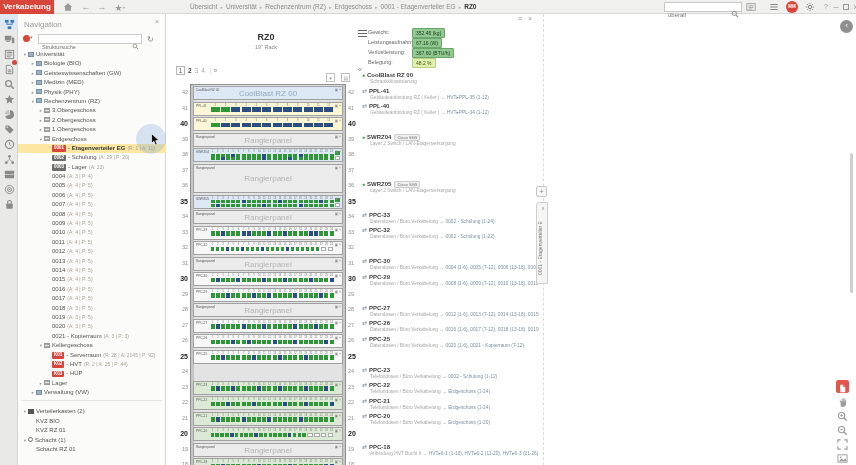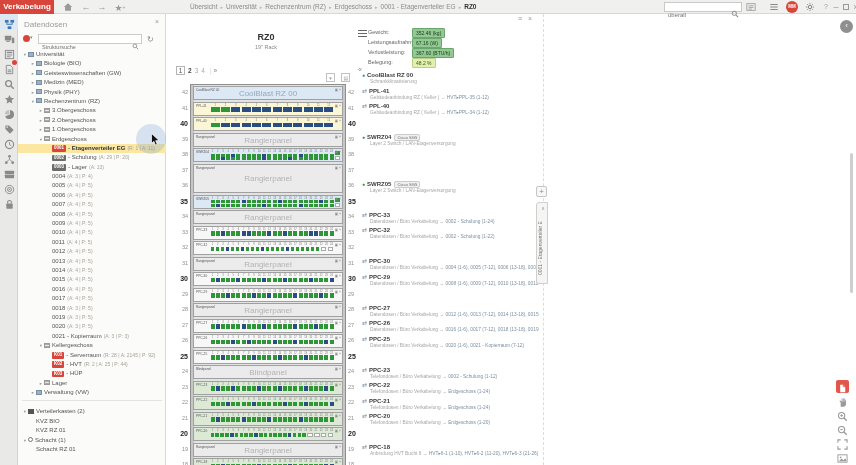--- a/index.html
+++ b/index.html
@@ -227,21 +227,21 @@
         <circle cx="6" cy="6" r="2.2" fill="none" stroke="currentColor"></circle>
         <circle cx="6" cy="6" r=".9"></circle>
       </svg></div>
     <div class="ls-ic"><svg viewBox="0 0 12 12" fill="currentColor">
         <rect x="2.5" y="5" width="7" height="5.5" rx=".8"></rect>
         <path d="M4 5V3.6a2 2 0 0 1 4 0V5" fill="none" stroke="currentColor" stroke-width="1.2"></path>
       </svg></div>
   </div>
 
 <div id="navpanel">
-  <div id="nav-title">Datendosen</div>
+  <div id="nav-title">Navigation</div>
   <div id="nav-close">×</div>
   <div id="nav-searchrow">
     <span id="nav-redbtn"><span class="dot"></span><span class="dd">▾</span></span>
     <span id="nav-search">
       <input placeholder="Struktursuche" style="">
       <span class="mag"><svg width="7" height="7" viewBox="0 0 12 12">
             <circle cx="5" cy="5" r="3.2" fill="none" stroke="#8a8a8a" stroke-width="1.4"></circle>
             <path d="M7.6 7.6l3 3" stroke="#8a8a8a" stroke-width="1.6"></path>
           </svg></span>
     </span>
@@ -1009,25 +1009,20 @@
               <span class="pG"></span>
               <span class="pB"></span>
               <span class="pG"></span>
               <span class="pG"></span>
               <span class="pG"></span>
               <span class="pG"></span>
               <span class="pG"></span>
             </div>
           </div>
         </div>
-        <div class="rpanel bg-gray" style="top: 280px; height: 14px;">
-          <span class="pname">Blindpanel</span>
-          <span class="pic">▣ »</span>
-          <div class="biglabel">Blindpanel</div>
-        </div>
         <div class="rpanel bg-green" style="top: 295.5px; height: 14px;">
           <span class="pname">PPC-23</span>
           <span class="pic">▣ »</span>
           <div class="portwrap">
             <div class="numrow">
               <span>1</span>
               <span>2</span>
               <span>3</span>
               <span>4</span>
               <span>5</span>

